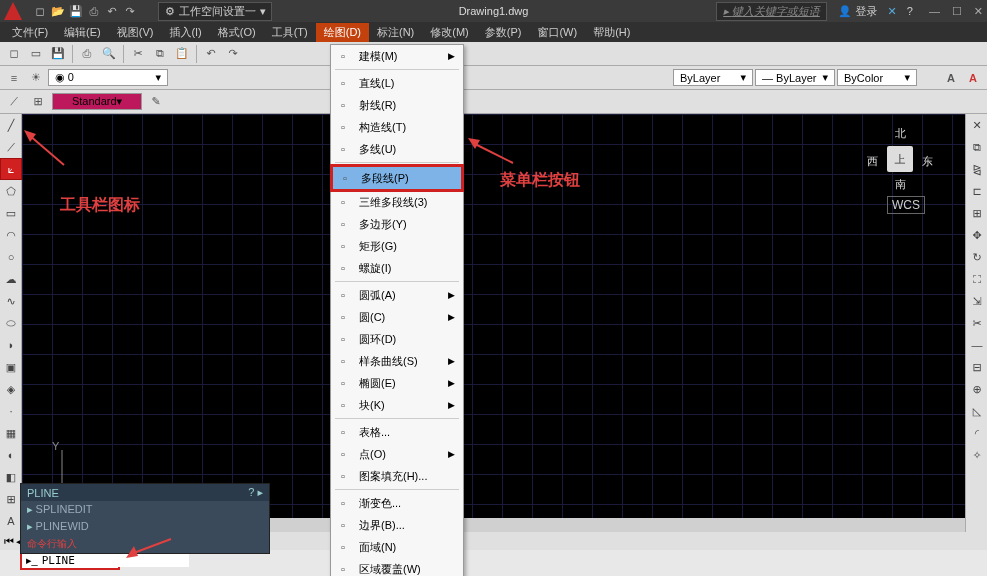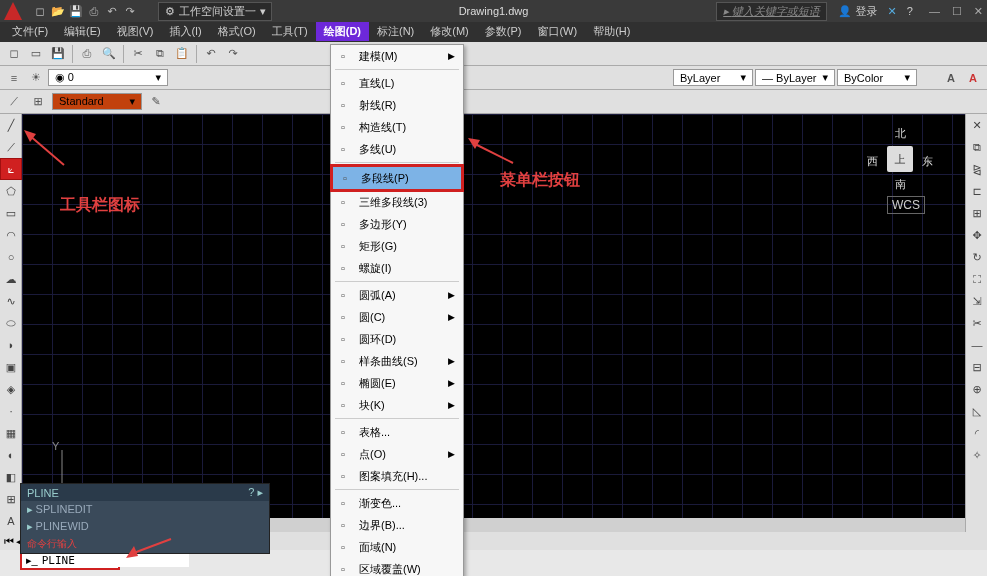--- a/index.html
+++ b/index.html
@@ -6,23 +6,23 @@
 body { background: #e8e8e8; width: 987px; height: 576px; overflow: hidden; position: relative; }
 .titlebar { height: 22px; background: #3a3a3a; display: flex; align-items: center; padding: 0 4px; color: #ccc; }
 .app-logo { width: 18px; height: 18px; background: #c82828; clip-path: polygon(50% 0, 100% 100%, 0 100%); margin-right: 4px; }
 .qat { display: flex; gap: 2px; margin-left: 6px; }
 .qat-btn { width: 16px; height: 16px; display: flex; align-items: center; justify-content: center; color: #bbb; }
 .workspace-sel { margin-left: 20px; background: #2a2a2a; border: 1px solid #555; padding: 1px 6px; color: #ccc; display: flex; align-items: center; gap: 4px; }
 .title-file { position: absolute; left: 50%; transform: translateX(-50%); color: #ddd; }
 .search-box { margin-left: auto; background: #2a2a2a; border: 1px solid #555; padding: 1px 6px; color: #888; font-style: italic; text-decoration: underline; }
 .title-right { display: flex; gap: 10px; margin-left: 12px; align-items: center; }
 .win-ctrl { display: flex; gap: 12px; margin-left: 16px; color: #aaa; }
-.menubar { height: 20px; background: #303030; display: flex; align-items: flex-start; padding: 0 4px; color: #ccc; }
+.menubar { height: 20px; background: #303030; display: flex; align-items: center; padding: 0 4px; color: #ccc; }
 .menu-item { padding: 2px 8px; cursor: pointer; }
-.menu-item.active { background: #6d28d9; color: #fff; font-weight: bold; }
+.menu-item.active { background: #c2410c; color: #fff; }
 .toolrow { height: 24px; background: #e0e0e0; border-bottom: 1px solid #aaa; display: flex; align-items: center; padding: 0 4px; gap: 2px; }
 .tbtn { width: 20px; height: 20px; border: 1px solid transparent; display: flex; align-items: center; justify-content: center; color: #555; }
 .sep { width: 1px; height: 18px; background: #aaa; margin: 0 2px; }
 .bylayer { background: #fff; border: 1px solid #999; padding: 1px 6px; min-width: 80px; display: flex; align-items: center; justify-content: space-between; }
 .main-area { display: flex; height: 418px; position: relative; }
 .left-palette { width: 22px; background: #e0e0e0; border-right: 1px solid #aaa; display: flex; flex-direction: column; }
 .pal-btn { width: 22px; height: 22px; display: flex; align-items: center; justify-content: center; color: #444; border-bottom: 0; }
 .pal-btn.hl { background: #d02020; border: 1px solid #a01010; }
 .canvas { flex: 1; background: #000; position: relative; overflow: hidden; }
 .grid { position: absolute; inset: 0; background-image: linear-gradient(#1a1a3a 1px, transparent 1px), linear-gradient(90deg, #1a1a3a 1px, transparent 1px); background-size: 30px 30px; }
@@ -46,21 +46,21 @@
 .annot { position: absolute; color: #e04040; font-size: 16px; font-weight: bold; pointer-events: none; z-index: 60; }
 .red-arrow { position: absolute; z-index: 55; }
 .viewcube { position: absolute; right: 30px; top: 10px; width: 70px; height: 70px; color: #ddd; font-size: 10px; }
 .vc-face { position: absolute; left: 22px; top: 22px; width: 26px; height: 26px; background: #ddd; color: #333; display: flex; align-items: center; justify-content: center; border-radius: 2px; }
 .vc-n { position: absolute; left: 30px; top: 2px; }
 .vc-s { position: absolute; left: 30px; bottom: 2px; }
 .vc-e { position: absolute; right: 2px; top: 30px; }
 .vc-w { position: absolute; left: 2px; top: 30px; }
 .wcs { position: absolute; right: 40px; top: 82px; color: #ccc; border: 1px solid #666; padding: 1px 4px; font-size: 12px; }
 .style-row { height: 24px; background: #e0e0e0; border-bottom: 1px solid #aaa; display: flex; align-items: center; padding: 0 4px; gap: 4px; }
-.style-sel { background: #c2410c; border: 1px solid #999; padding: 1px 6px; min-width: 90px; display: flex; justify-content: space-between; }
+.style-sel { background: #be185d; border: 1px solid #999; padding: 1px 6px; min-width: 90px; display: flex; justify-content: center; }
 .scroll-h { position: absolute; bottom: 0; left: 0; right: 0; height: 14px; background: #d0d0d0; }
 .anno-label { color: #e04040; font-size: 10px; }
 </style>
 </head>
 <body>
 
 <div class="titlebar">
   <div class="app-logo"></div>
   <div class="qat">
     <div class="qat-btn">◻</div>

